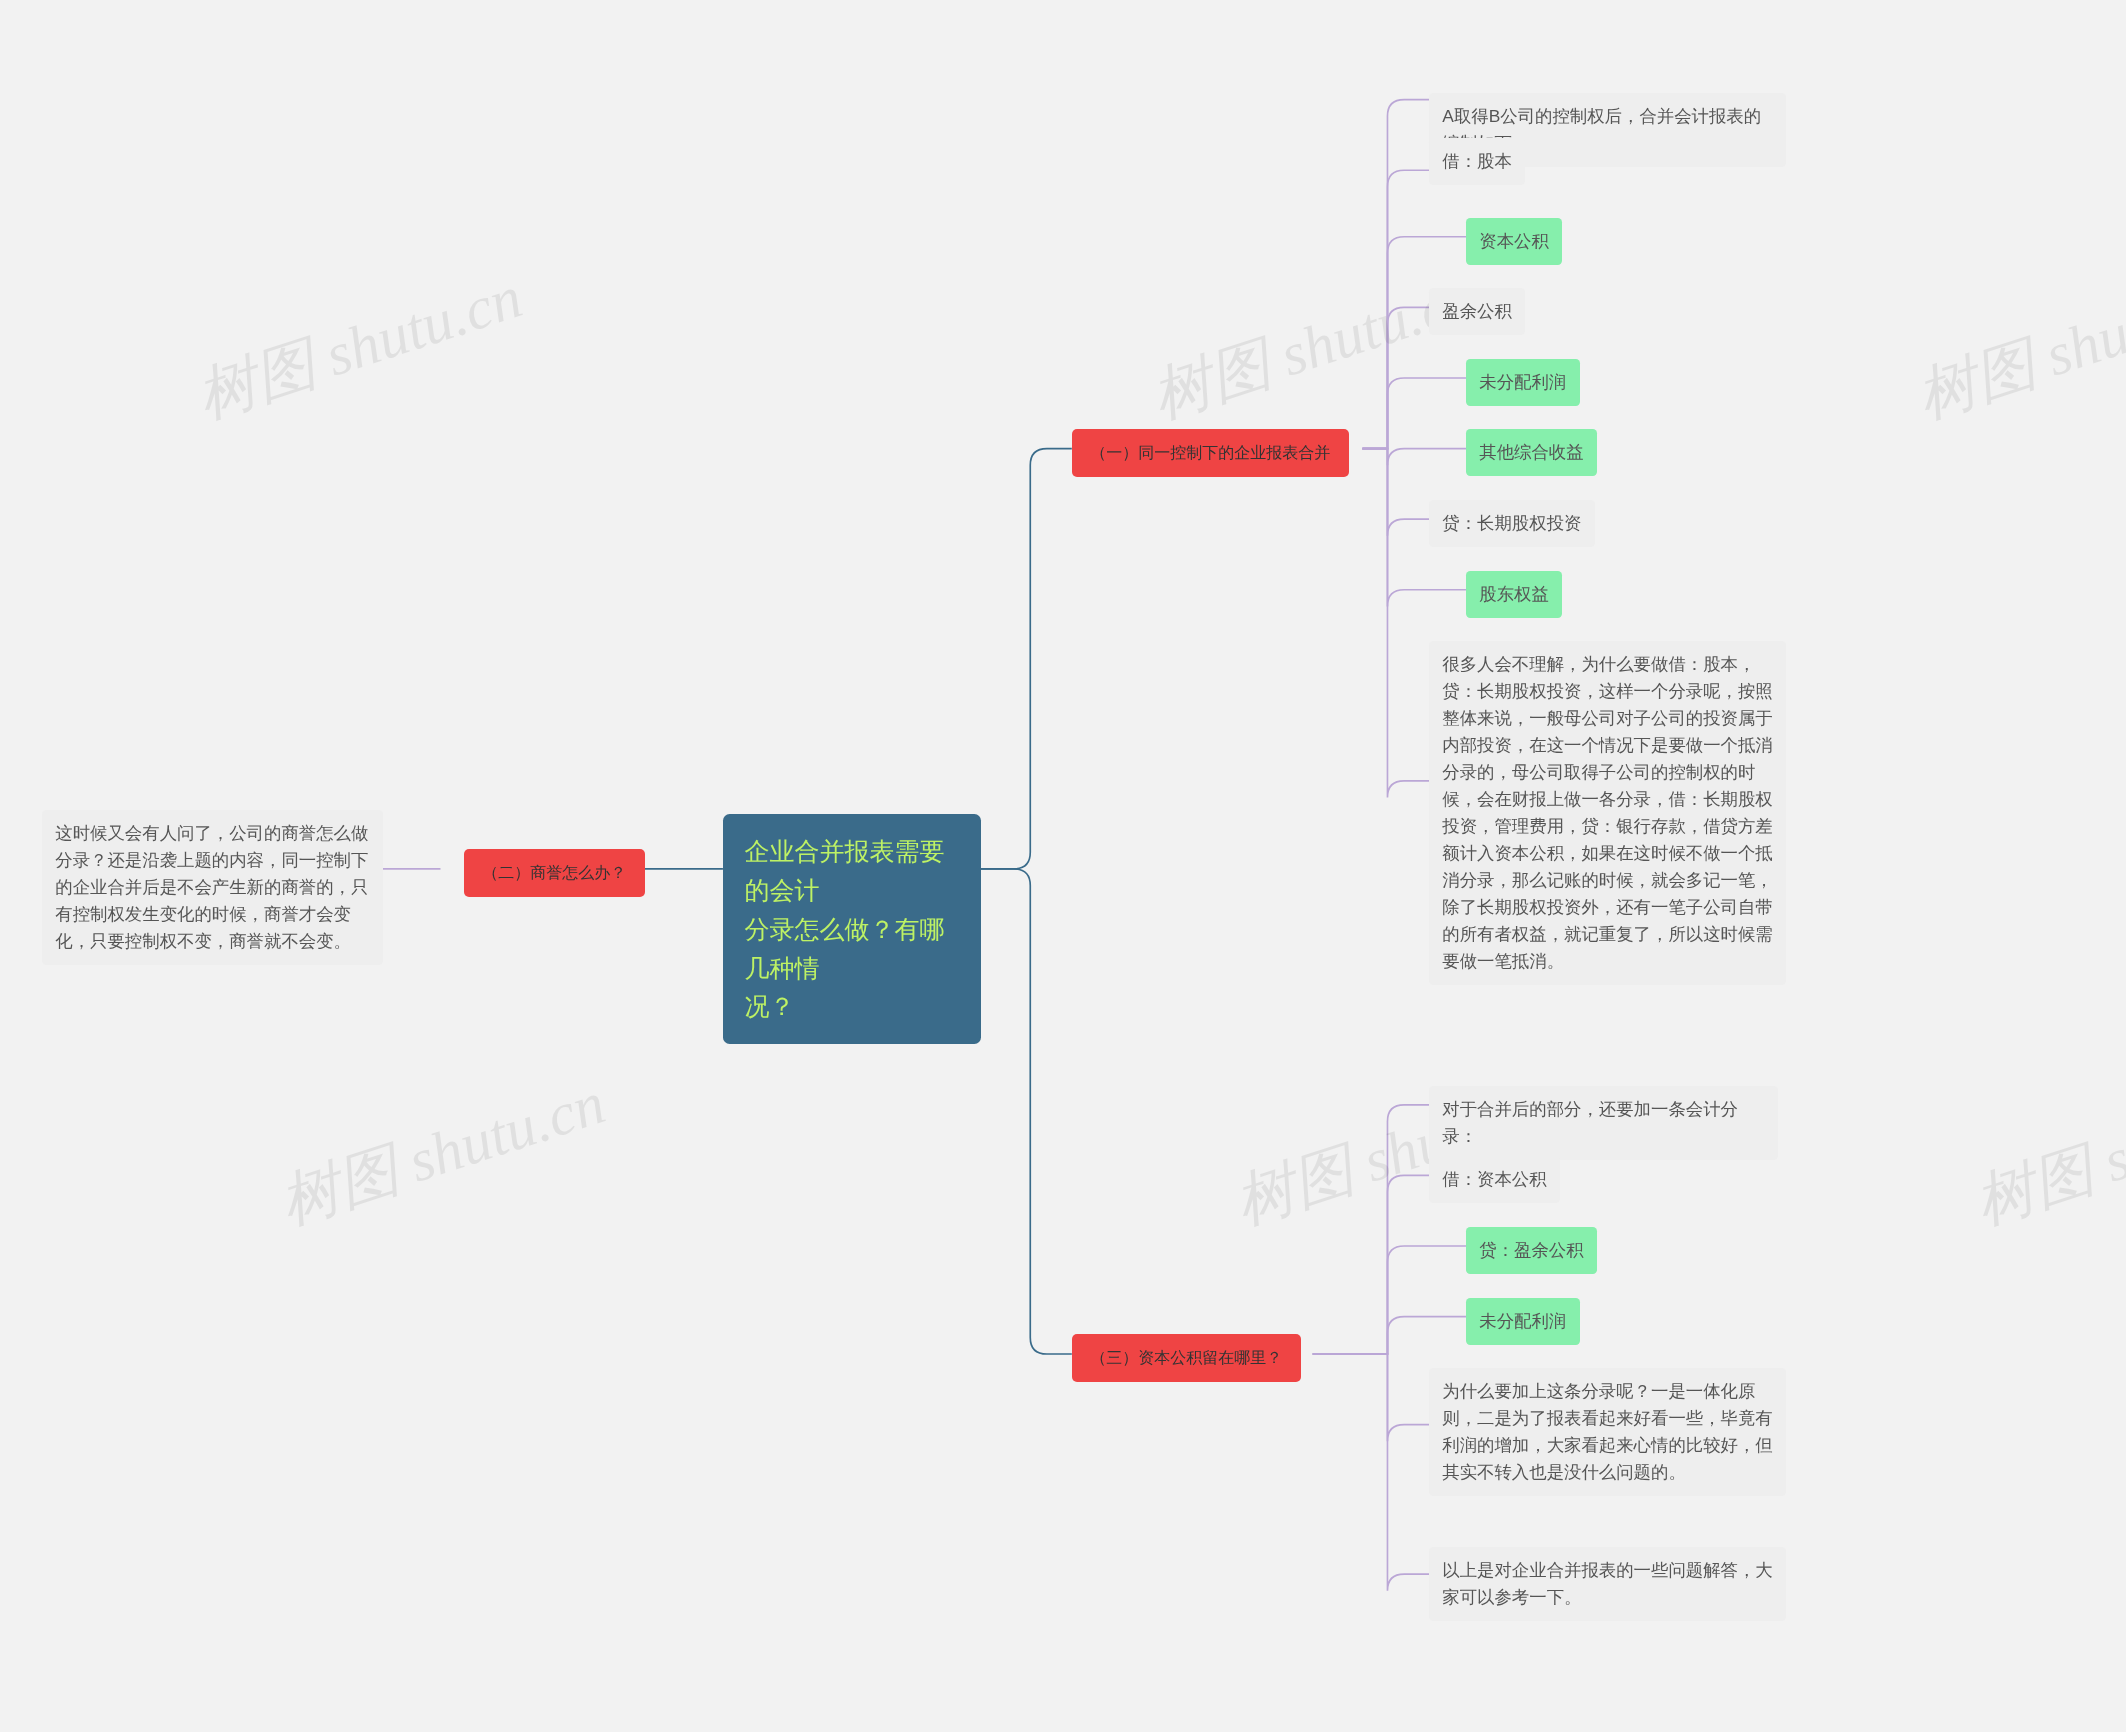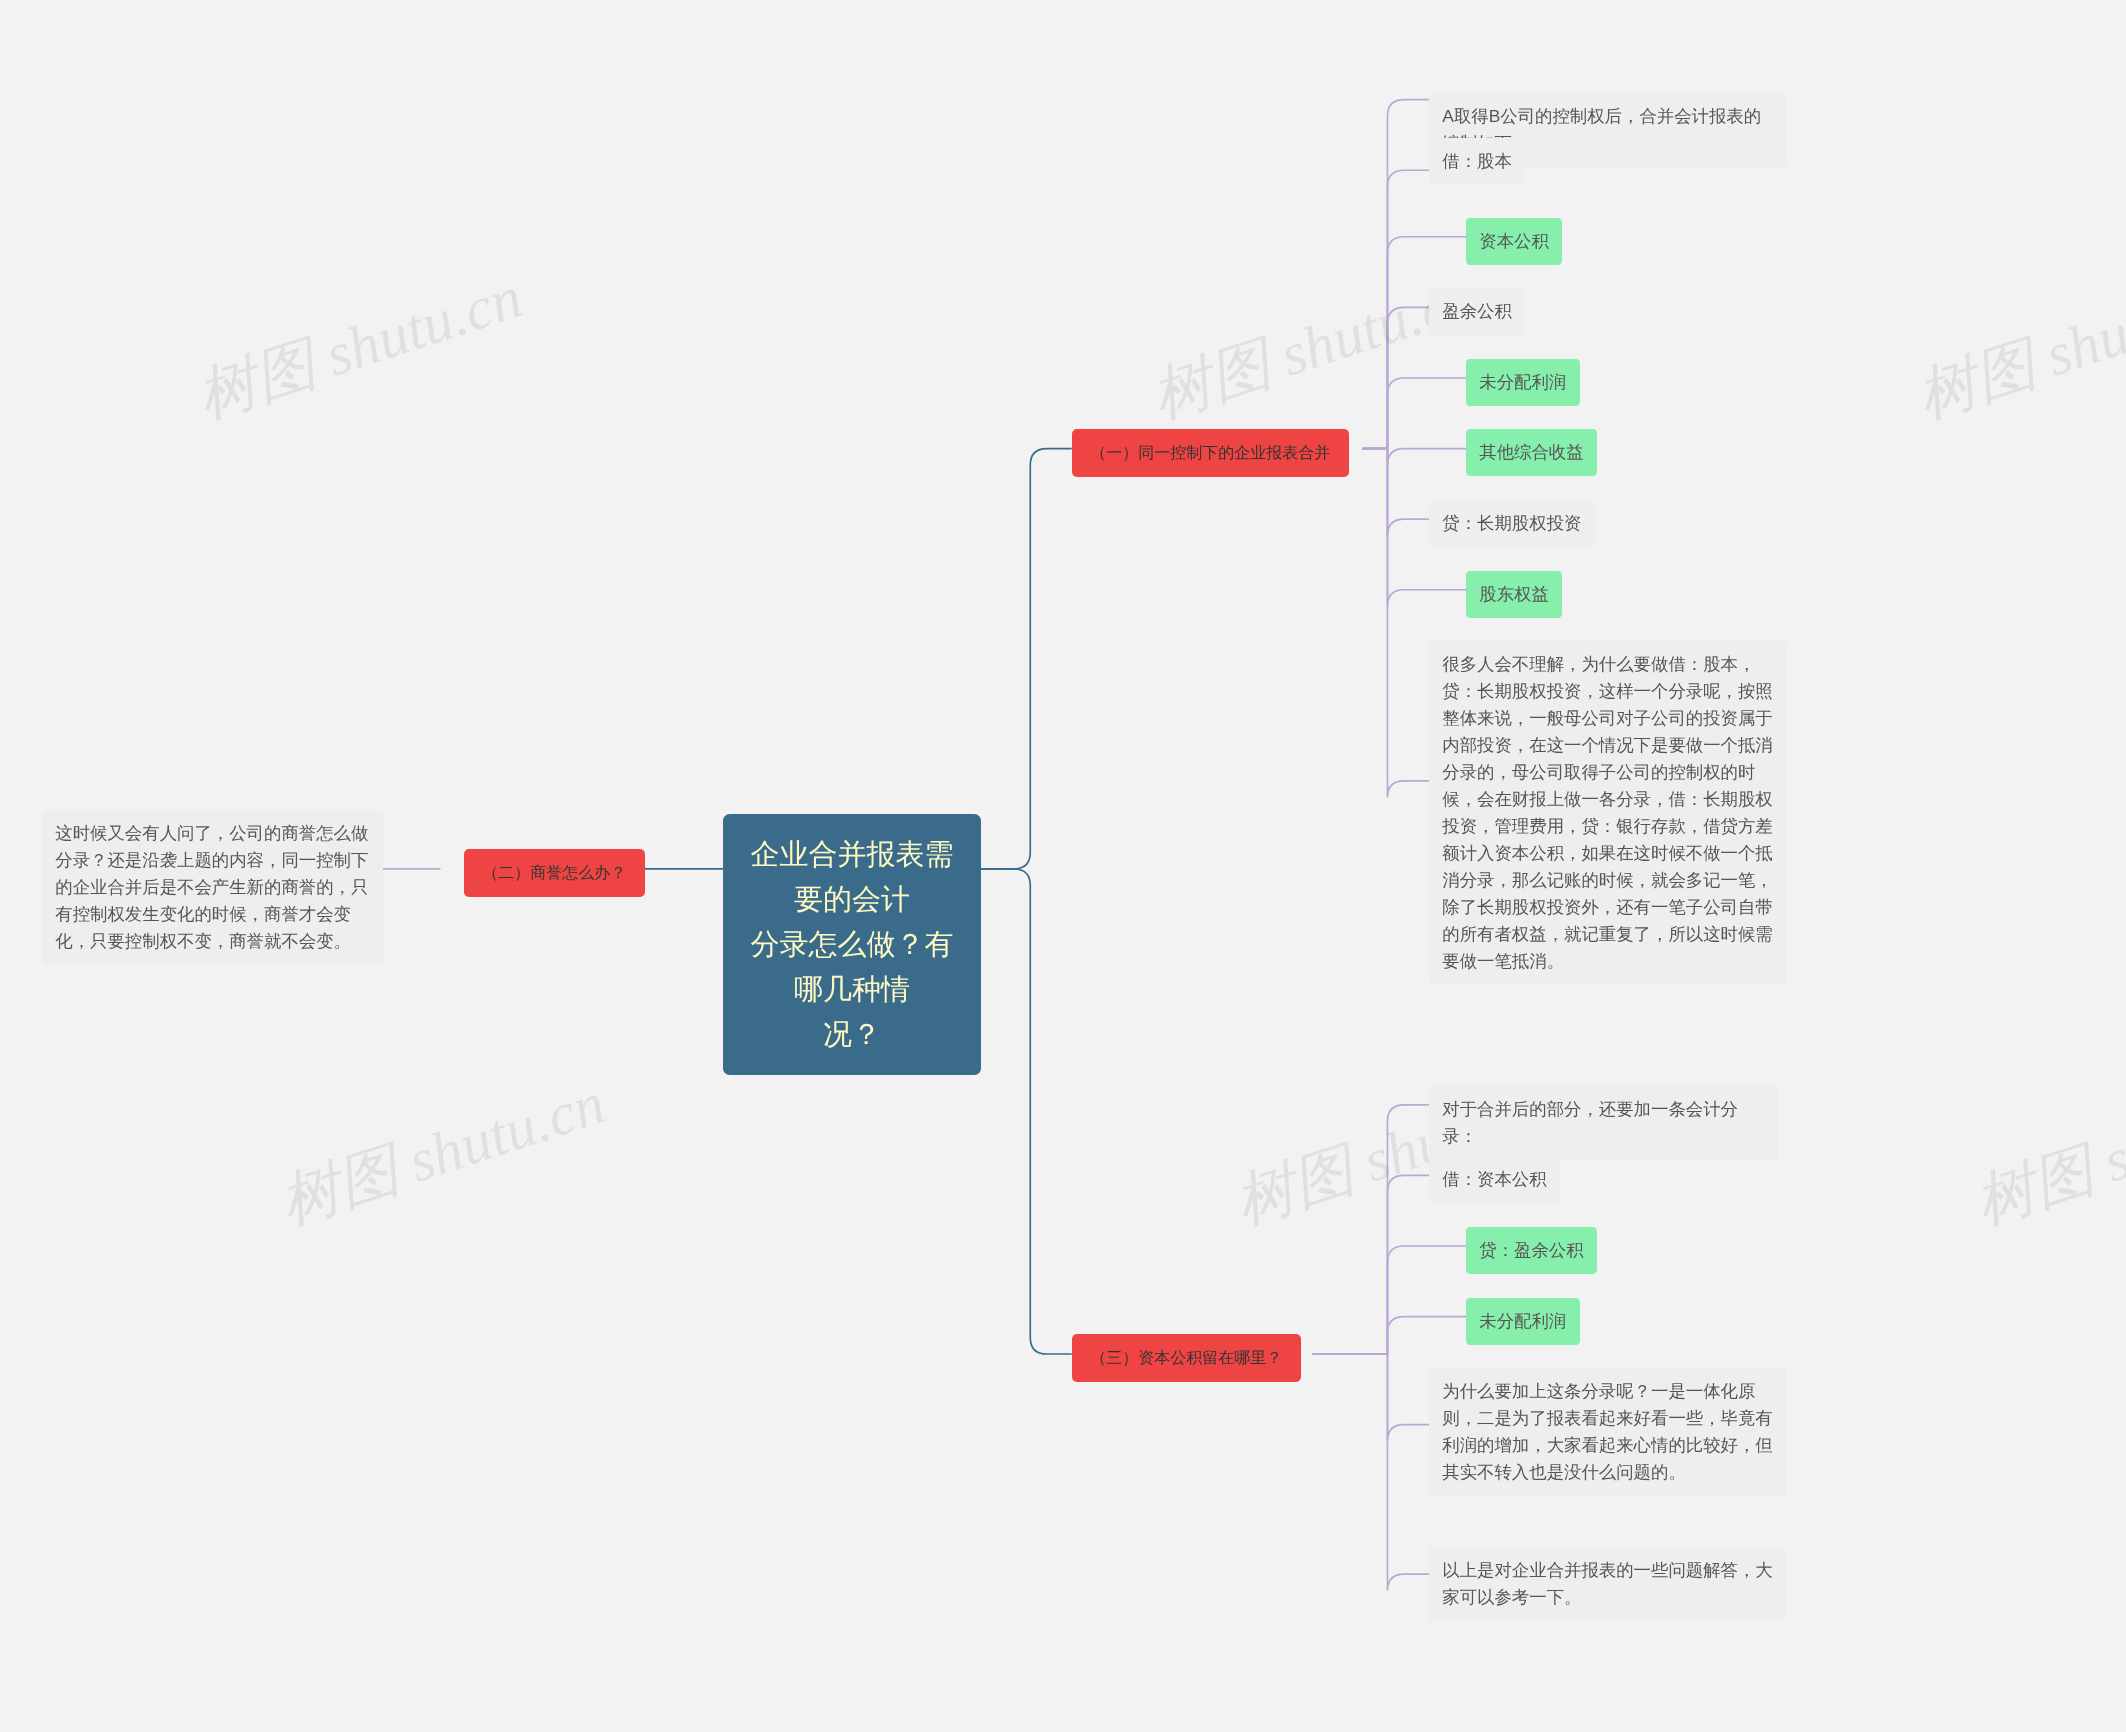--- a/index.html
+++ b/index.html
@@ -14,23 +14,23 @@
   .node {
     position: absolute;
     border-radius: 5px;
     padding: 11.6px 15px;
     font-size: 18.3px;
     line-height: 1.55;
     color: #444;
   }
   .root {
     background: #3a6b8a;
-    color: #fef9c3;
-    text-align: center;
-    font-size: 29px;
+    color: #bef264;
+    text-align: left;
+    font-size: 25px;
     line-height: 1.55;
     padding: 18.3px 21.6px;
     border-radius: 6.6px;
   }
   .branch {
     background: #ef4444;
     color: #333;
     font-size: 16px;
     padding: 11.6px 18.3px;
     border-radius: 5px;

